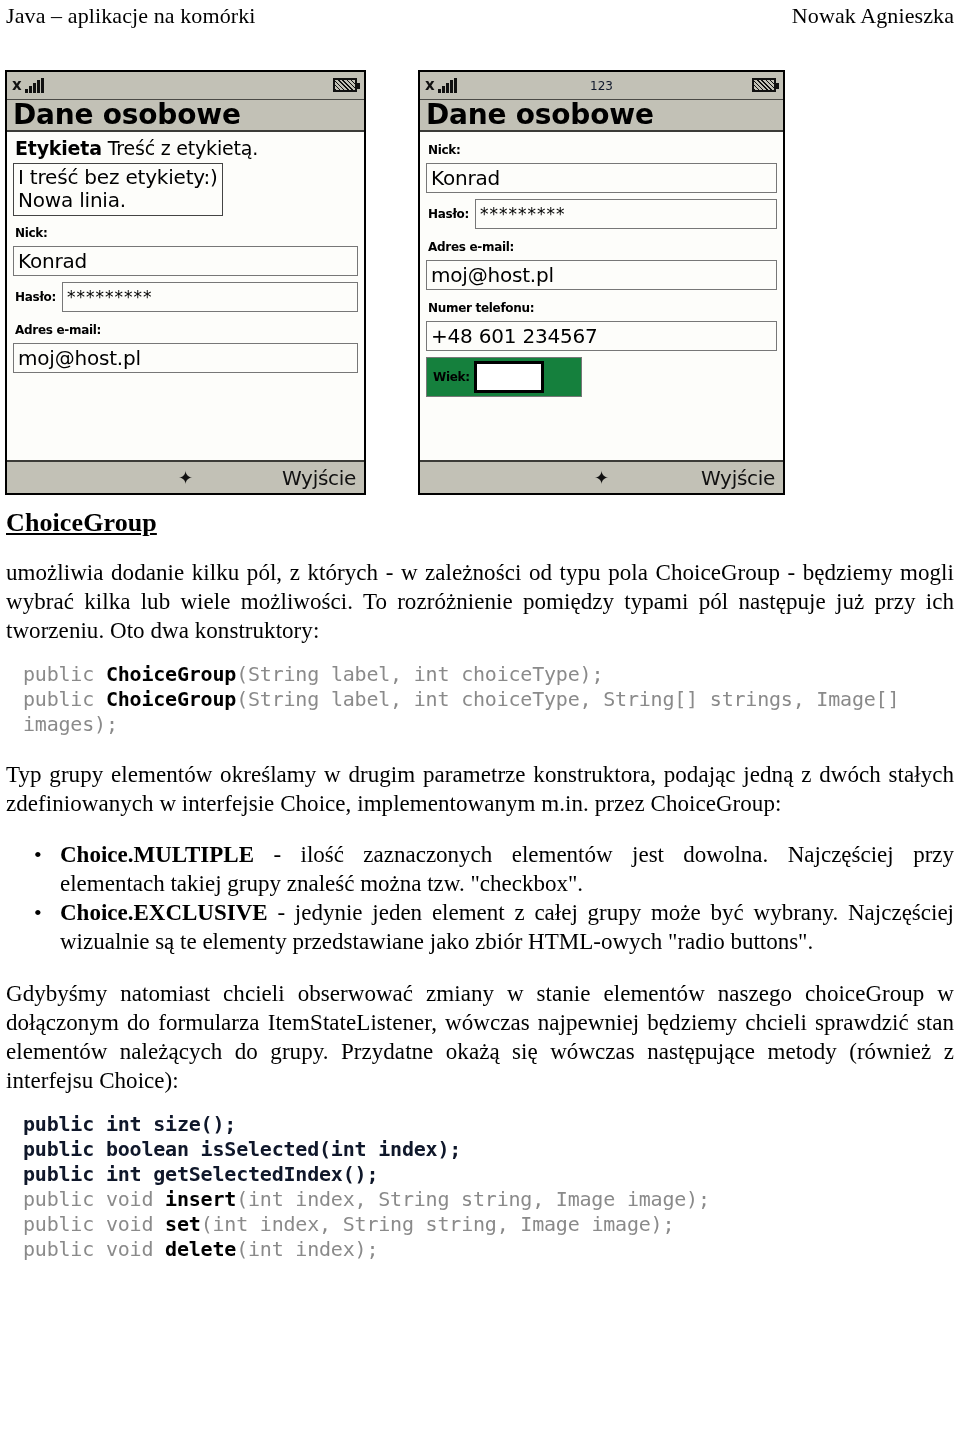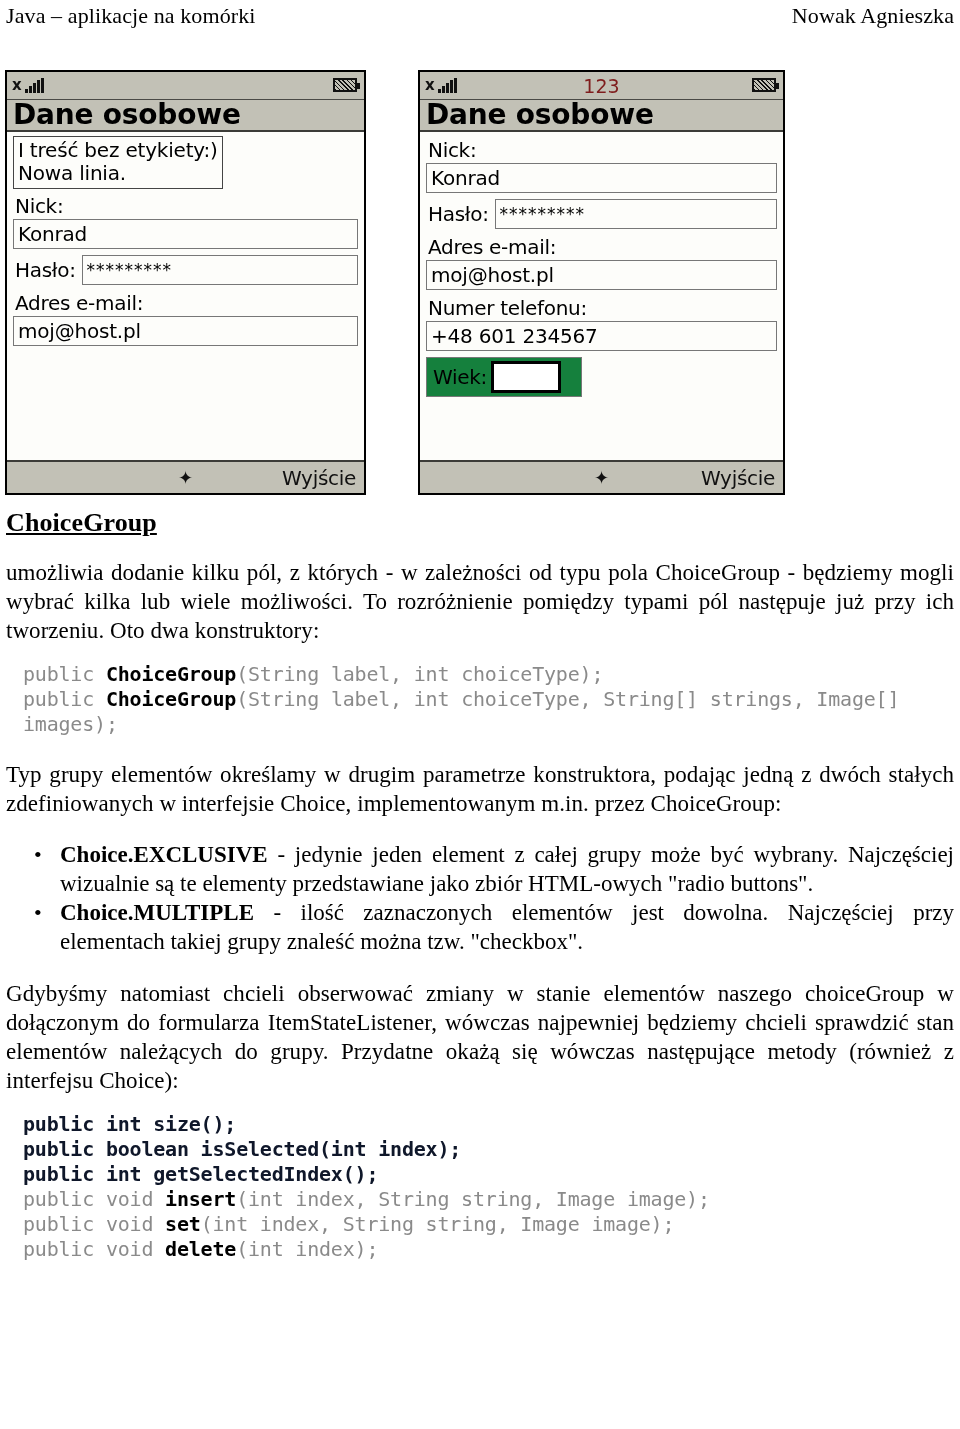--- a/index.html
+++ b/index.html
@@ -92,24 +92,24 @@
     font-size: 15px;
     line-height: 15px;
     font-weight: bold;
     margin-right: 1px;
     color:#111;
   }
   .statusbar .input-mode {
     position: absolute;
     left: 0; right: 0;
     text-align: center;
-    font-size: 19px;
+    font-size: 12px;
     line-height: 16px;
     font-family: "DejaVu Sans", "Liberation Sans", sans-serif;
-    color: #7f1d1d;
+    color: #0f172a;
     pointer-events: none;
   }
   .battery {
     position: absolute;
     right: 7px;
     top: 6px;
     width: 24px;
     height: 14px;
     border: 2px solid #111;
     background:
@@ -173,22 +173,22 @@
     margin-left: auto;
     font-size: 20px;
     line-height: 22px;
     letter-spacing: -.3px;
     color: #111;
     padding-right: 2px;
   }
 
   
   .fld-label {
-    font-weight: normal;
-    font-size: 20px;
+    font-weight: bold;
+    font-size: 12px;
     line-height: 24px;
     letter-spacing: -.3px;
     margin: 2px 0 1px 2px;
   }
   .fld-box {
     border: 1px solid #777;
     background: #fdfdfa;
     height: 30px;
     display: flex;
     align-items: center;
@@ -330,20 +330,24 @@
             <i></i>
           </span>
         <span class="input-mode"></span>
         <span class="battery"></span>
       </div>
 
       <div class="titlebar">Dane osobowe</div>
 
       <div class="screen-body">
 
+        <div class="stringitem">
+          <b>Etykieta</b>
+          <span>Treść z etykietą.</span>
+        </div>
 
         <div class="multibox">
           <div>I treść bez etykiety:)</div>
           <div>Nowa linia.</div>
         </div>
 
         <div class="fld-label">Nick:</div>
         <div class="fld-box">
           <span>Konrad</span>
         </div>
@@ -436,22 +440,22 @@
   <h2 class="section-title">ChoiceGroup</h2>
 
   <p class="body">umożliwia dodanie kilku pól, z których - w zależności od typu pola ChoiceGroup - będziemy mogli wybrać kilka lub wiele możliwości. To rozróżnienie pomiędzy typami pól następuje już przy ich tworzeniu. Oto dwa konstruktory:</p>
 
   <pre class="code"><span>public </span><b>ChoiceGroup</b><span>(String label, int choiceType);</span>
 <span>public </span><b>ChoiceGroup</b><span>(String label, int choiceType, String[] strings, Image[] images);</span></pre>
 
   <p class="body gap">Typ grupy elementów określamy w drugim parametrze konstruktora, podając jedną z dwóch stałych zdefiniowanych w interfejsie Choice, implementowanym m.in. przez ChoiceGroup:</p>
 
   <ul class="choices">
+    <li><b>Choice.MULTIPLE</b><span> - ilość zaznaczonych elementów jest dowolna. Najczęściej przy elementach takiej grupy znaleść można tzw. "checkbox".</span></li>
     <li><b>Choice.EXCLUSIVE</b><span> - jedynie jeden element z całej grupy może być wybrany. Najczęściej wizualnie są te elementy przedstawiane jako zbiór HTML-owych "radio buttons".</span></li>
-    <li><b>Choice.MULTIPLE</b><span> - ilość zaznaczonych elementów jest dowolna. Najczęściej przy elementach takiej grupy znaleść można tzw. "checkbox".</span></li>
   </ul>
 
   <p class="body gap">Gdybyśmy natomiast chcieli obserwować zmiany w stanie elementów naszego choiceGroup w dołączonym do formularza ItemStateListener, wówczas najpewniej będziemy chcieli sprawdzić stan elementów należących do grupy. Przydatne okażą się wówczas następujące metody (również z interfejsu Choice):</p>
 
   <pre class="code codeblock-bottom"><span class="blk">public int size();</span>
 <span class="blk">public boolean isSelected(int index);</span>
 <span class="blk">public int getSelectedIndex();</span>
 <span>public void </span><b>insert</b><span>(int index, String string, Image image);</span>
 <span>public void </span><b>set</b><span>(int index, String string, Image image);</span>
 <span>public void </span><b>delete</b><span>(int index);</span></pre>

